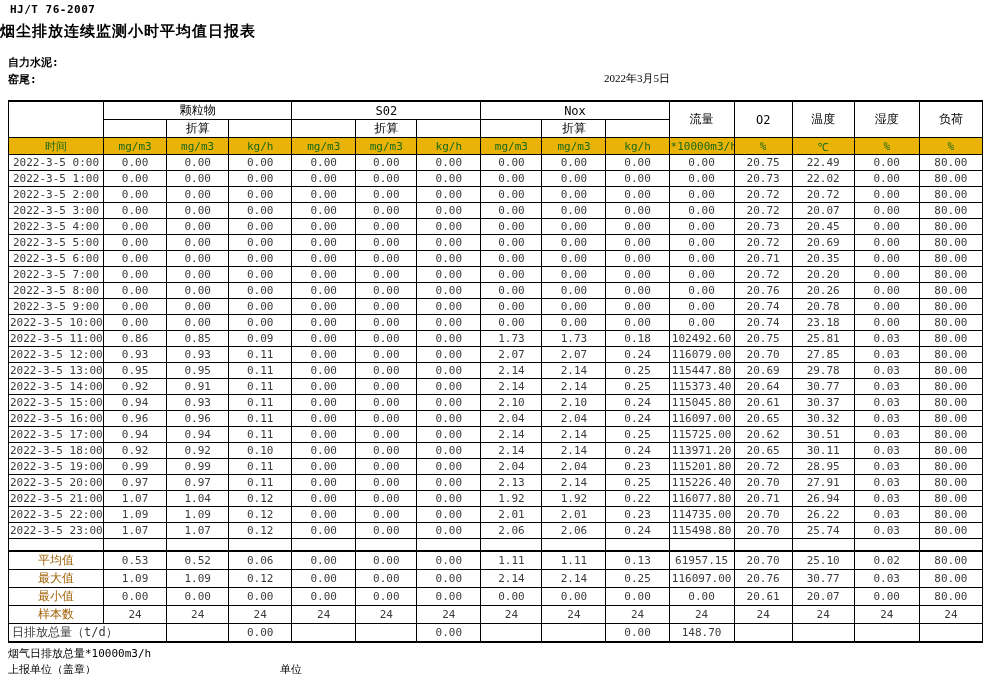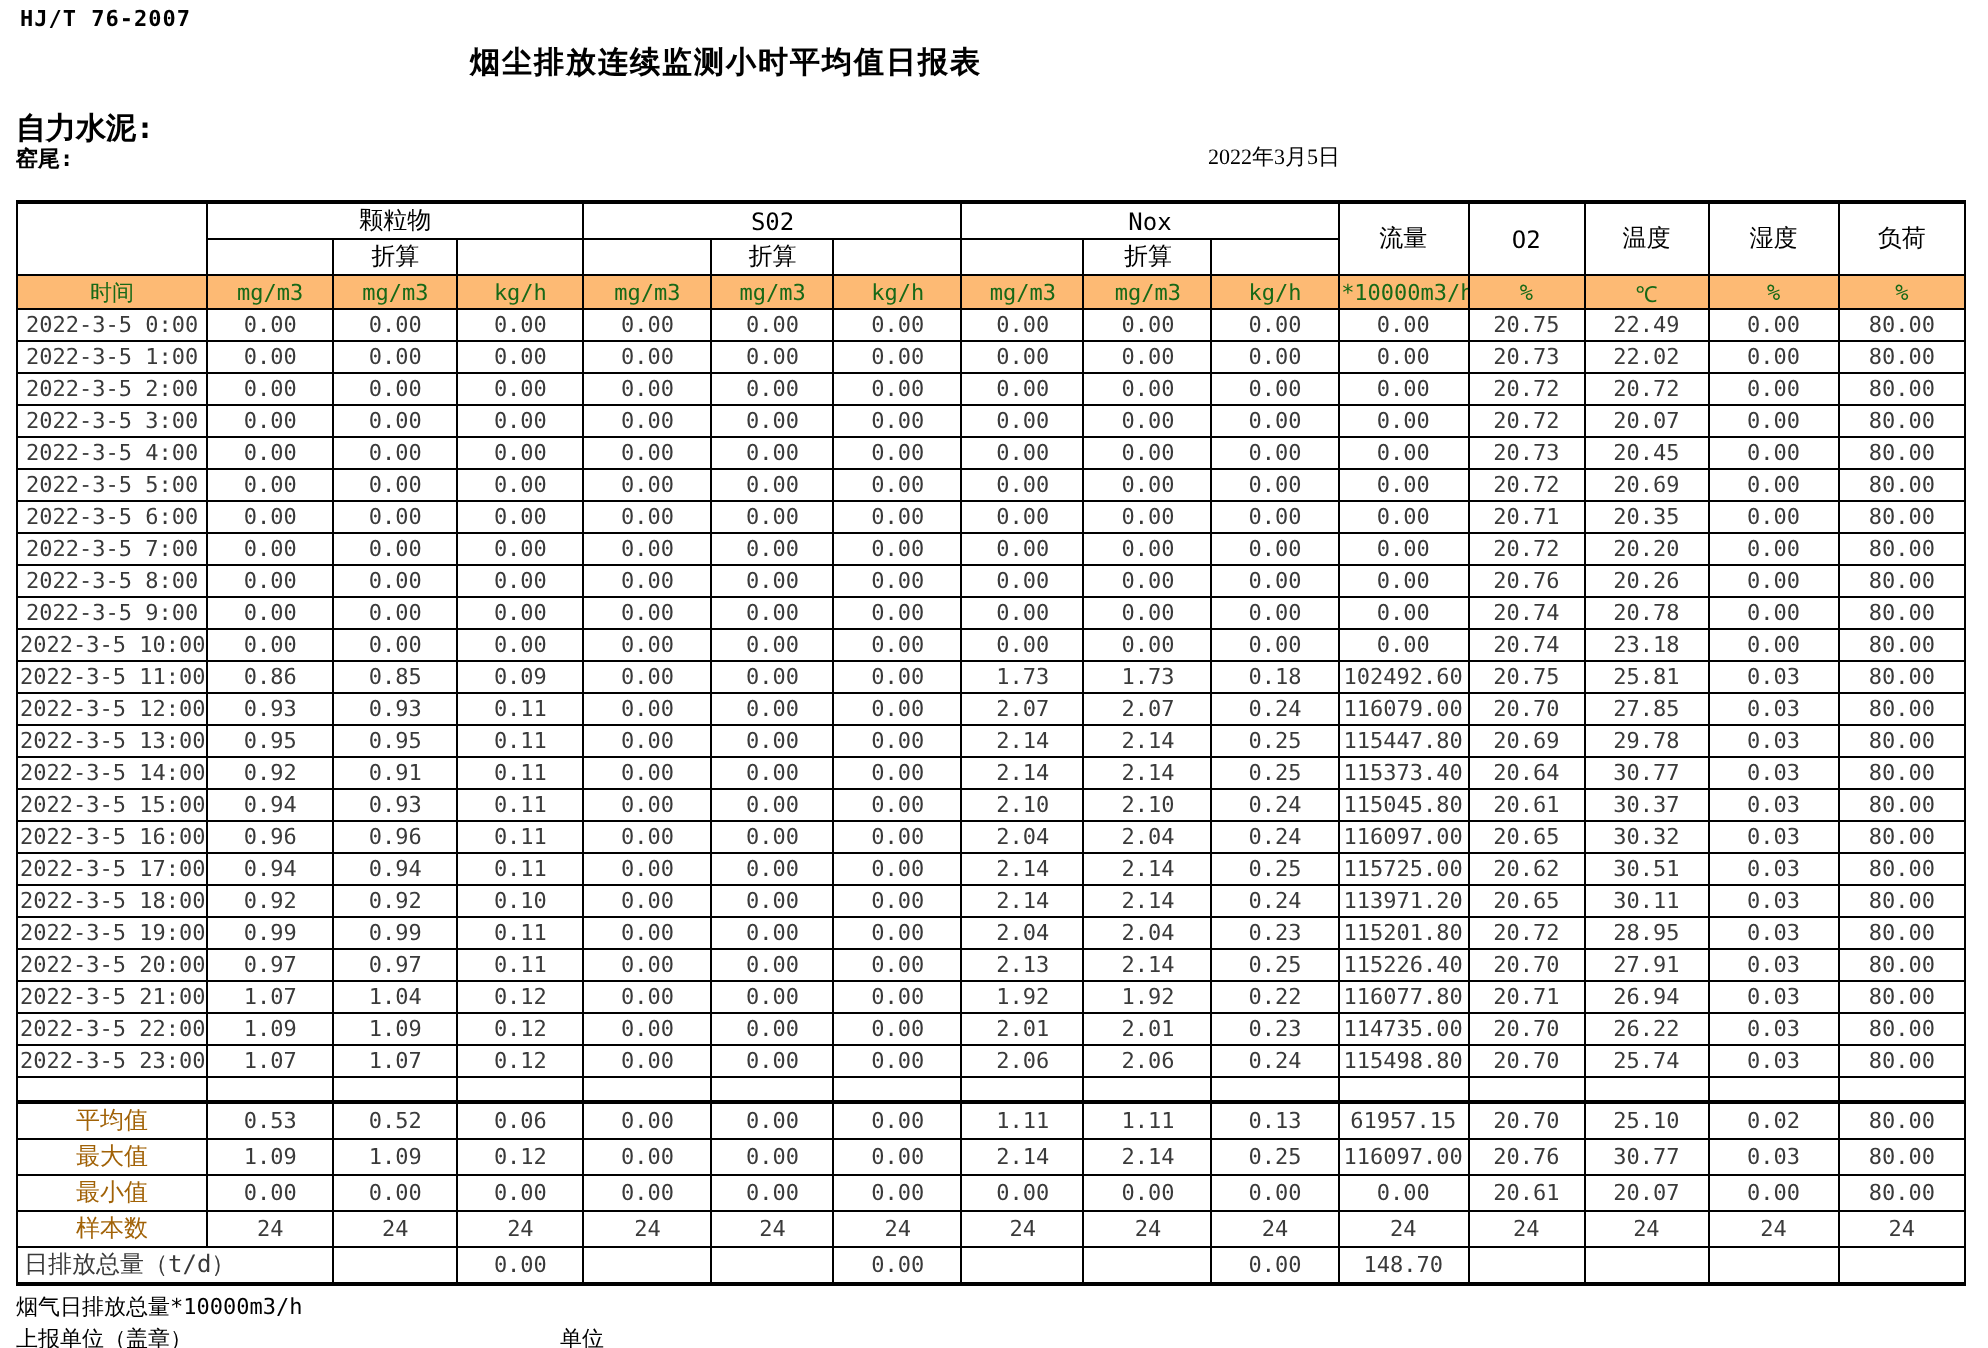--- a/index.html
+++ b/index.html
@@ -3,39 +3,39 @@
 <meta charset="utf-8">
 <style>
   html,body{margin:0;padding:0;background:#fff;}
   body{
     position:relative;width:994px;height:674px;overflow:hidden;
     font-family:"DejaVu Sans Mono","Liberation Mono",monospace;
     color:#000;
   }
   .abs{position:absolute;white-space:nowrap;}
   #std-no{left:10px;top:3px;font-size:11px;font-weight:bold;letter-spacing:.5px;}
-  #report-title{left:0;top:22px;width:726px;text-align:center;font-size:15px;font-weight:bold;letter-spacing:1px;}
-  #company-name{left:8px;top:55px;font-size:15px;font-weight:bold;}
+  #report-title{left:0;top:22px;width:726px;text-align:left;font-size:15px;font-weight:bold;letter-spacing:1px;}
+  #company-name{left:8px;top:55px;font-size:11px;font-weight:bold;}
   #station-name{left:8px;top:72px;font-size:11px;font-weight:bold;}
   #report-date{left:604px;top:71px;font-size:11px;font-family:Liberation Serif, serif;}
 
   table#report-table{
     position:absolute;left:8px;top:100px;width:975px;
     border-collapse:collapse;table-layout:fixed;
     border-top:2px solid #000;border-bottom:2px solid #000;
   }
   #report-table td{
     border:1px solid #000;
     padding:0 1px;height:15px;
     font-size:11px;text-align:center;vertical-align:middle;
     color:#3a3a3a;white-space:nowrap;overflow:hidden;
   }
   #report-table thead td{color:#000;font-size:12px;}
   #report-table tr.units-row td{
-    background:#fdba74;color:#176917;font-size:11px;height:16px;
+    background:#eab308;color:#176917;font-size:11px;height:16px;
   }
   #report-table tr.blank-row td{height:11px;}
   #report-table tr.summary-first td{border-top:2px solid #000;}
   #report-table td.row-label{font-size:12px;color:#a16207;}
   #report-table td.total-label{text-align:left;font-size:12px;padding-left:3px;}
   #footer-flue{left:8px;top:646px;font-size:11px;}
   #footer-report-unit{left:8px;top:662px;font-size:11px;}
   #footer-unit{left:280px;top:662px;font-size:11px;}
 </style>
 </head>

